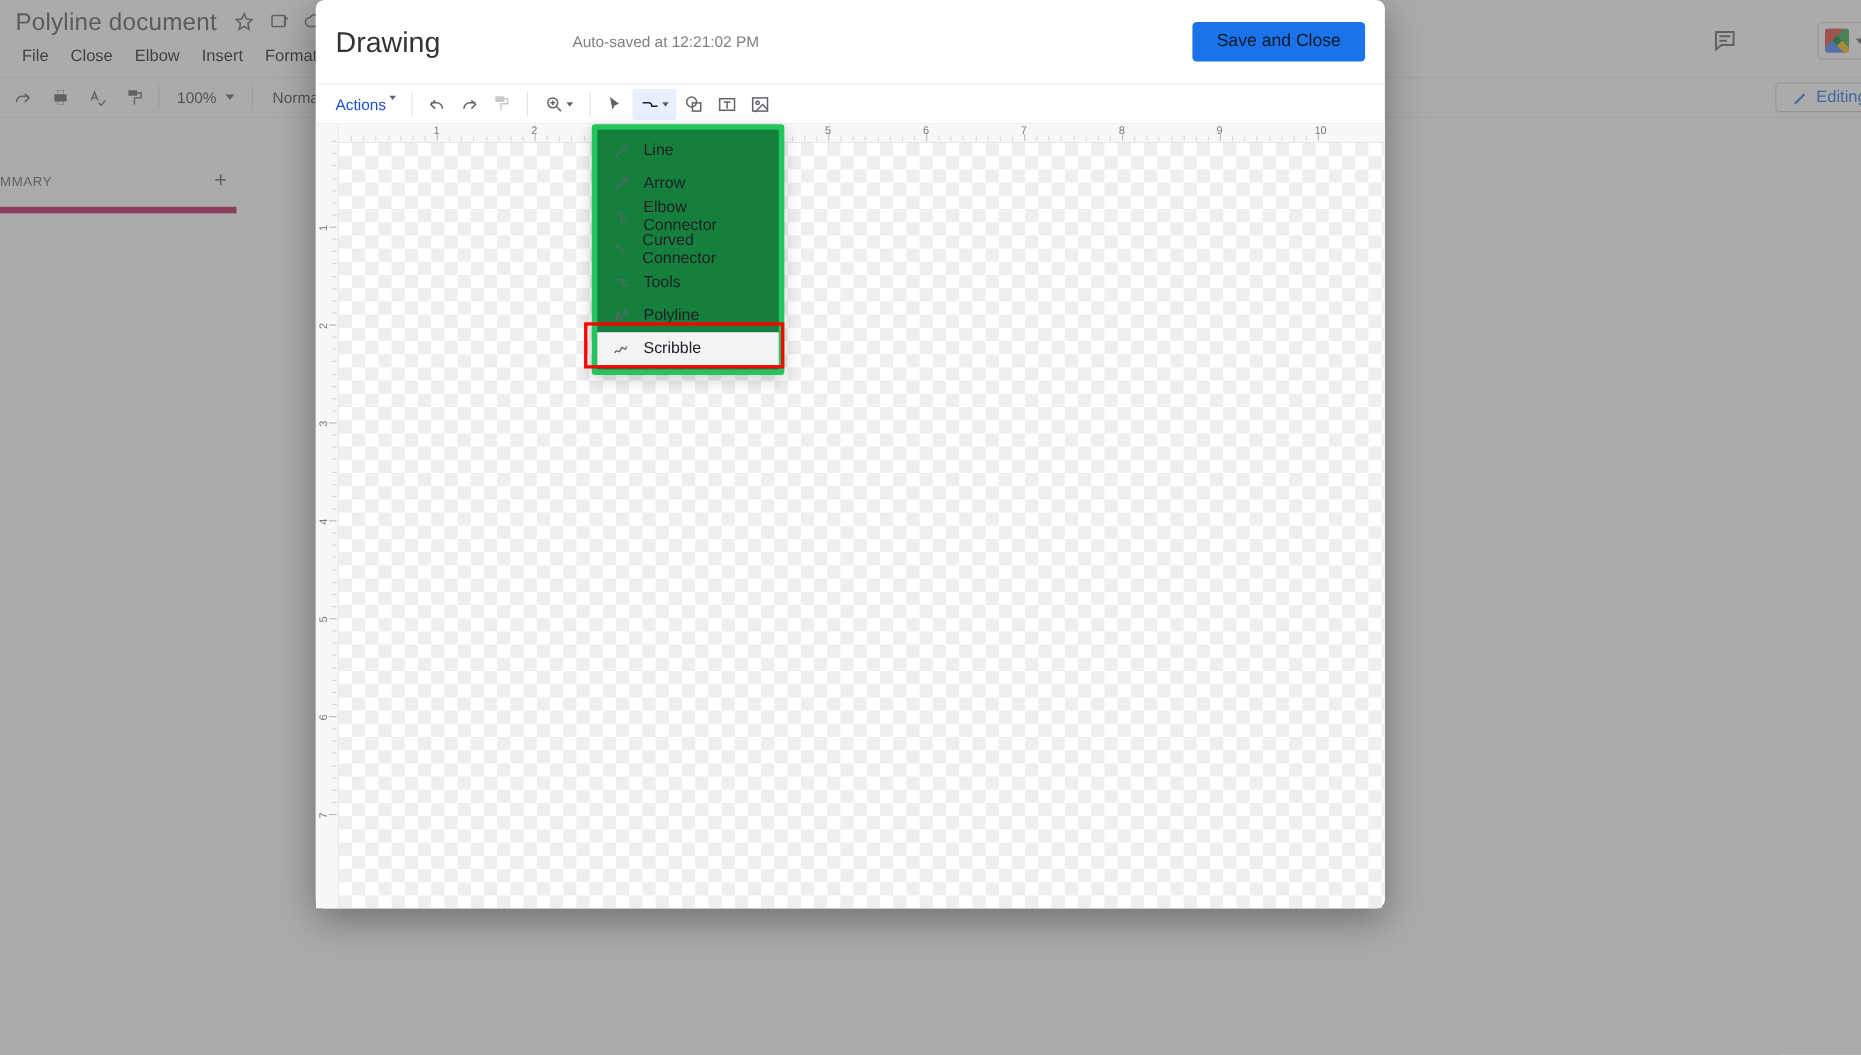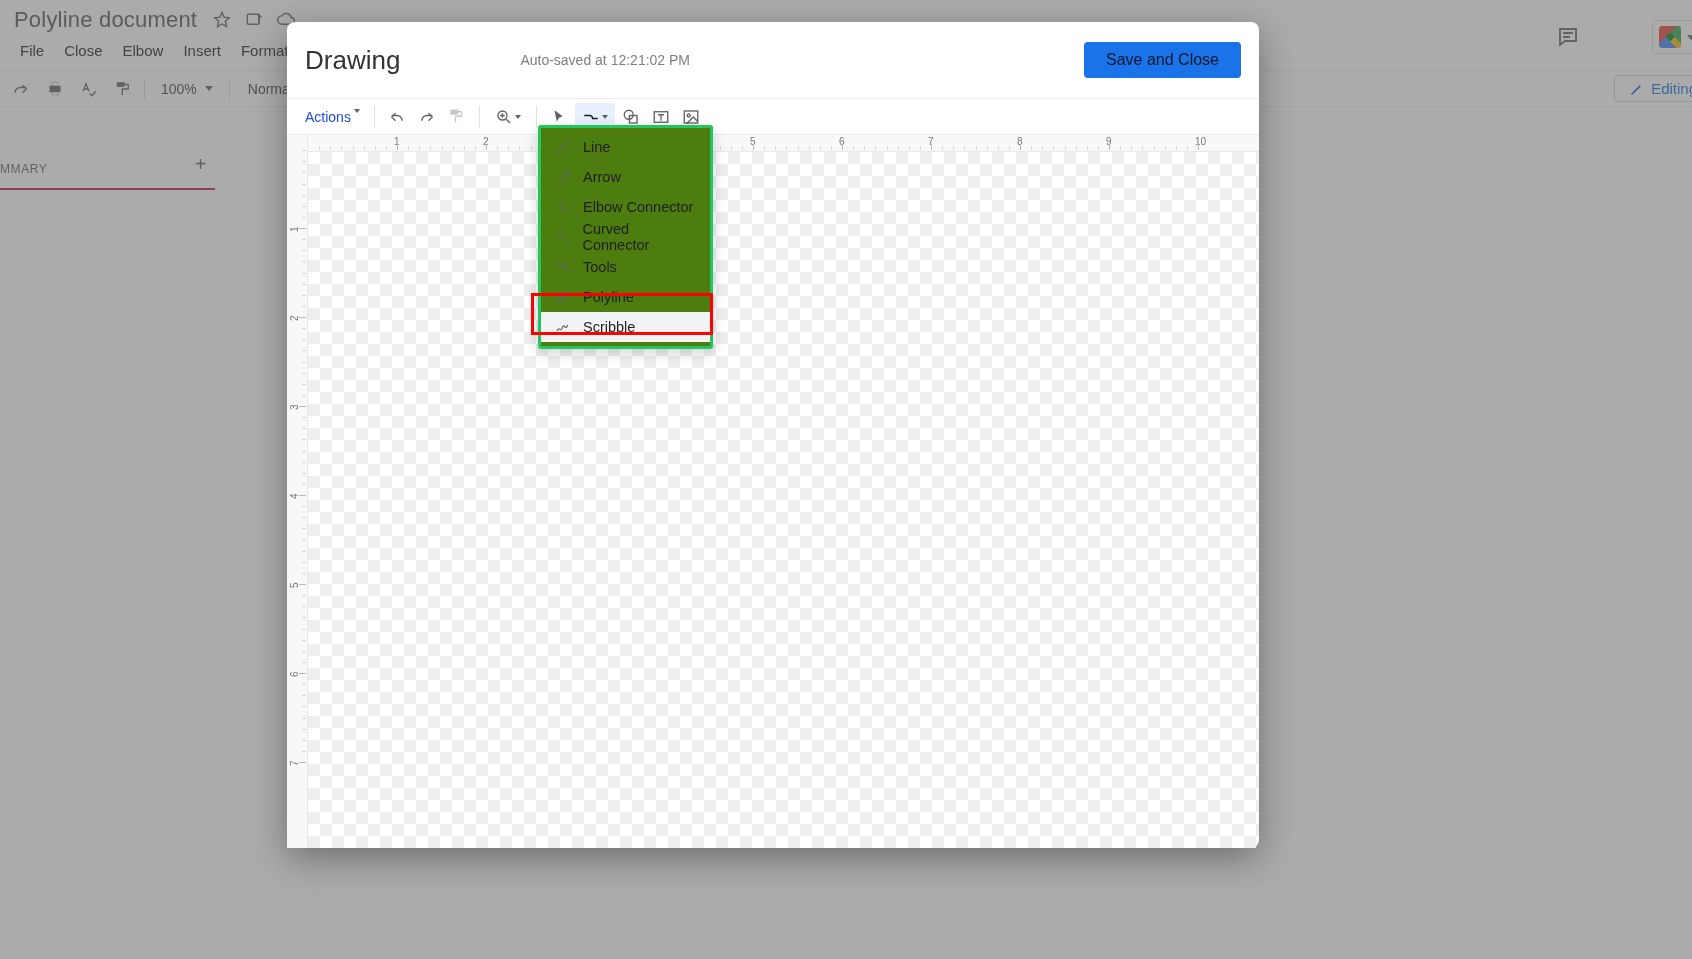--- a/index.html
+++ b/index.html
@@ -33,21 +33,21 @@
   .tbar-btn svg{width:18px;height:18px;stroke:#5f6368;fill:#5f6368;stroke-width:.5}
   .zoom { padding:0 8px; display:flex; align-items:center; gap:4px; color:#444; font-size:14px }
   .caret-dn { width:0;height:0;border-left:4px solid transparent;border-right:4px solid transparent;border-top:5px solid #5f6368; margin-left:4px }
   .sel-style { padding: 0 10px; display:flex; align-items:center; gap:6px }
   .sep { width:1px; height:22px; background:#e0e0e0; }
 
   .docs-body { position:relative; flex:1; display:flex }
   .left-panel{
     width:215px; padding-left:0; padding-top:28px; font-size:12px; color:#5f6368;
   }
-  .left-panel .hdr{ color:#5f6368; font-size:12px; letter-spacing:.6px; padding:18px 8px 12px 0; border-bottom:2px solid #be185d; display:flex; justify-content:space-between; align-items:flex-end }
+  .left-panel .hdr{ color:#5f6368; font-size:12px; letter-spacing:.6px; padding:18px 8px 12px 0; border-bottom:6px solid #be185d; display:flex; justify-content:space-between; align-items:center }
   .left-panel .sub { padding:18px 8px 8px 0; letter-spacing:.6px }
   .left-panel .note { padding:6px 26px 0 0; font-size:14px; line-height:1.5; color:#5f6368 }
   .left-panel .plus { font-size:20px; color:#5f6368 }
 
   .editing-pill{
     position:absolute; right:-20px; top:75px;
     border:1px solid #d0d0d0; padding:4px 14px; border-radius:4px; font-size:15px;
     color:#1a73e8; display:flex; align-items:center; gap:6px; background:#ffffff;
   }
   .editing-pill svg{width:16px;height:16px;fill:#1a73e8}
@@ -71,21 +71,21 @@
   }
 
   
   .dlg {
     position:absolute;
     left:287px; top:0;
     width:972px; height:826px;
     background:#ffffff;
     border-radius:8px;
     box-shadow:0 10px 35px rgba(0,0,0,.35);
-    display:flex; flex-direction:column;margin-top:22px;
+    display:flex; flex-direction:column;
   }
   .dlg-hdr{
     height:77px; display:flex; align-items:center; padding:0 18px;
     border-bottom:1px solid #ececec;
   }
   .dlg-title{ font-size:26px; color:#333; font-weight:400; margin-right:120px }
   .dlg-status{ font-size:14px; color:#7f7f7f }
   .dlg-save{
     margin-left:auto;
     background:#1a73e8; color:#0f172a; font-size:16px; font-weight:400;
@@ -134,27 +134,26 @@
       linear-gradient(-45deg,transparent 75%,#eee 75%);
     background-size:24px 24px;
     background-position:0 0,0 12px,12px -12px,-12px 0;
   }
 
   
   .dd-menu{
     position:absolute;
     left:538px; top:113px;
     width:175px;
-    background:#4d7c0f;
-    border:3px solid #22c55e;
+    background:#15803d;
+    border:5px solid #22c55e;
     box-shadow:0 4px 14px rgba(0,0,0,.18);
     border-radius:3px;
     padding:4px 0;
     z-index:30;
-    margin-top:12px;
   }
   .dd-item{
     height:30px; display:flex; align-items:center; gap:12px;
     padding:0 14px; font-size:14.5px; color:#202124; cursor:default;
   }
   .dd-item svg{width:16px;height:16px;stroke:#5f6368;fill:none;stroke-width:1.8}
   .dd-item.highlighted{background:#f1f3f4}
 
   
   .red-box{

